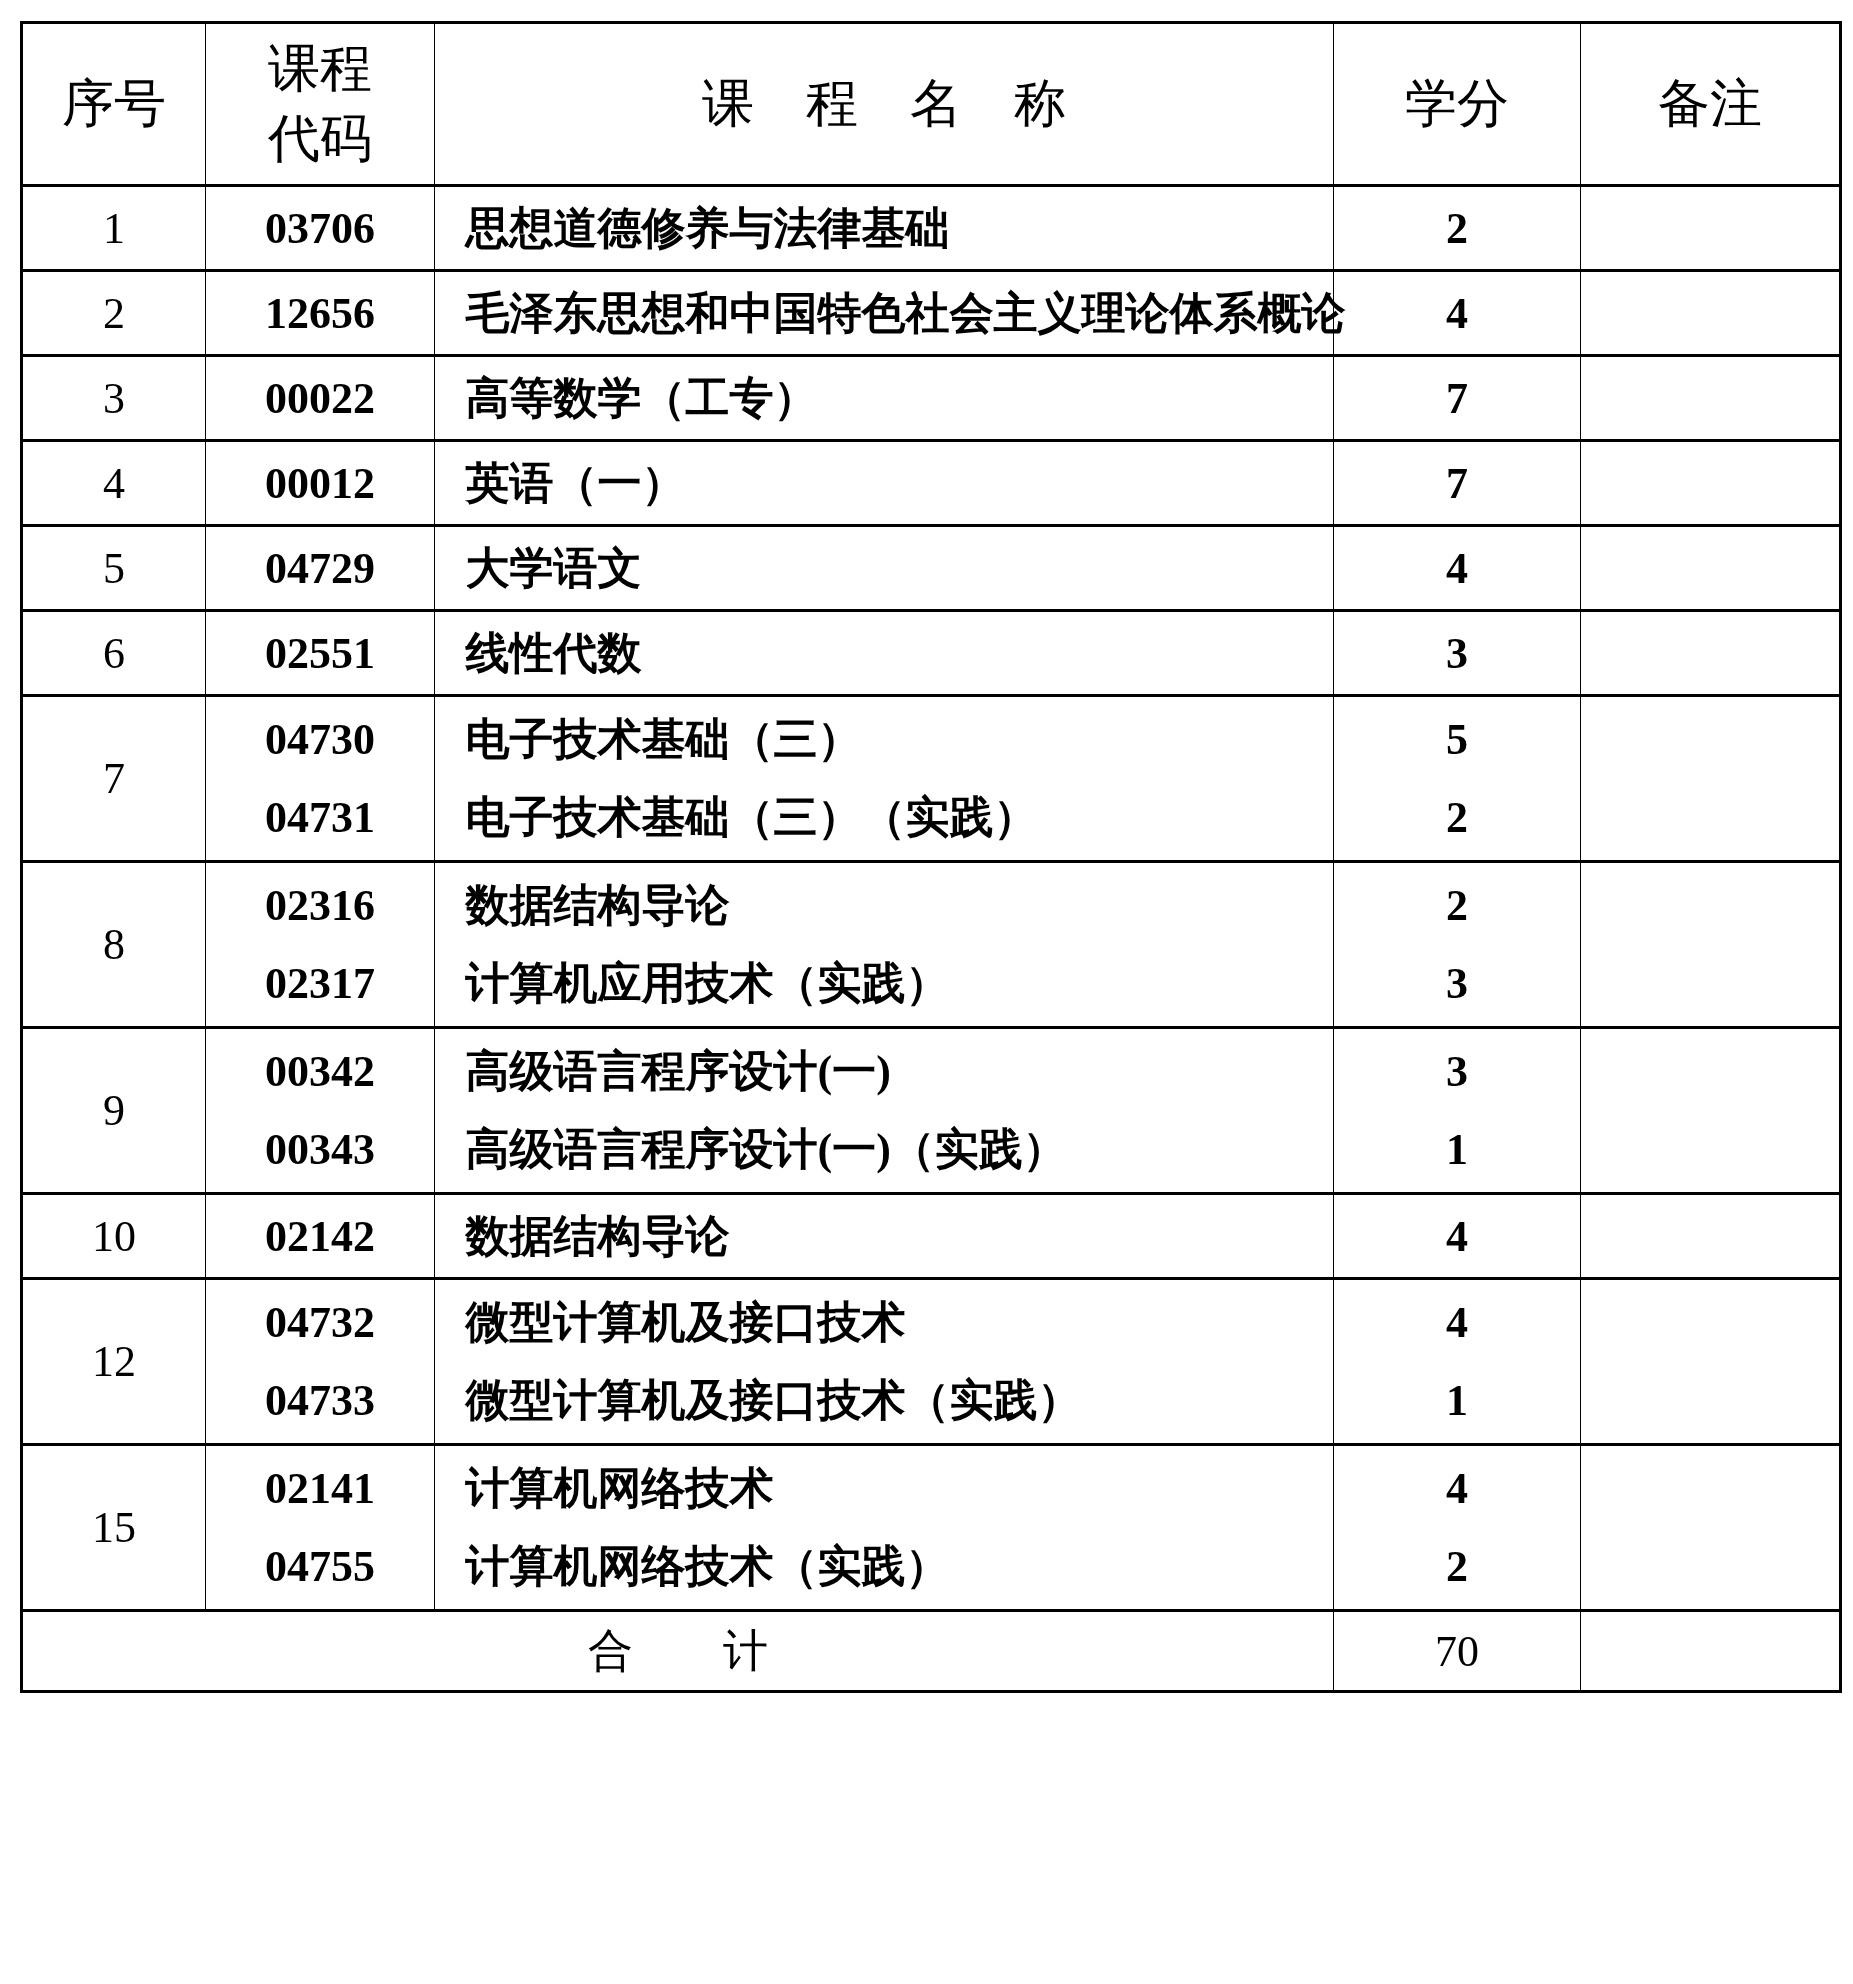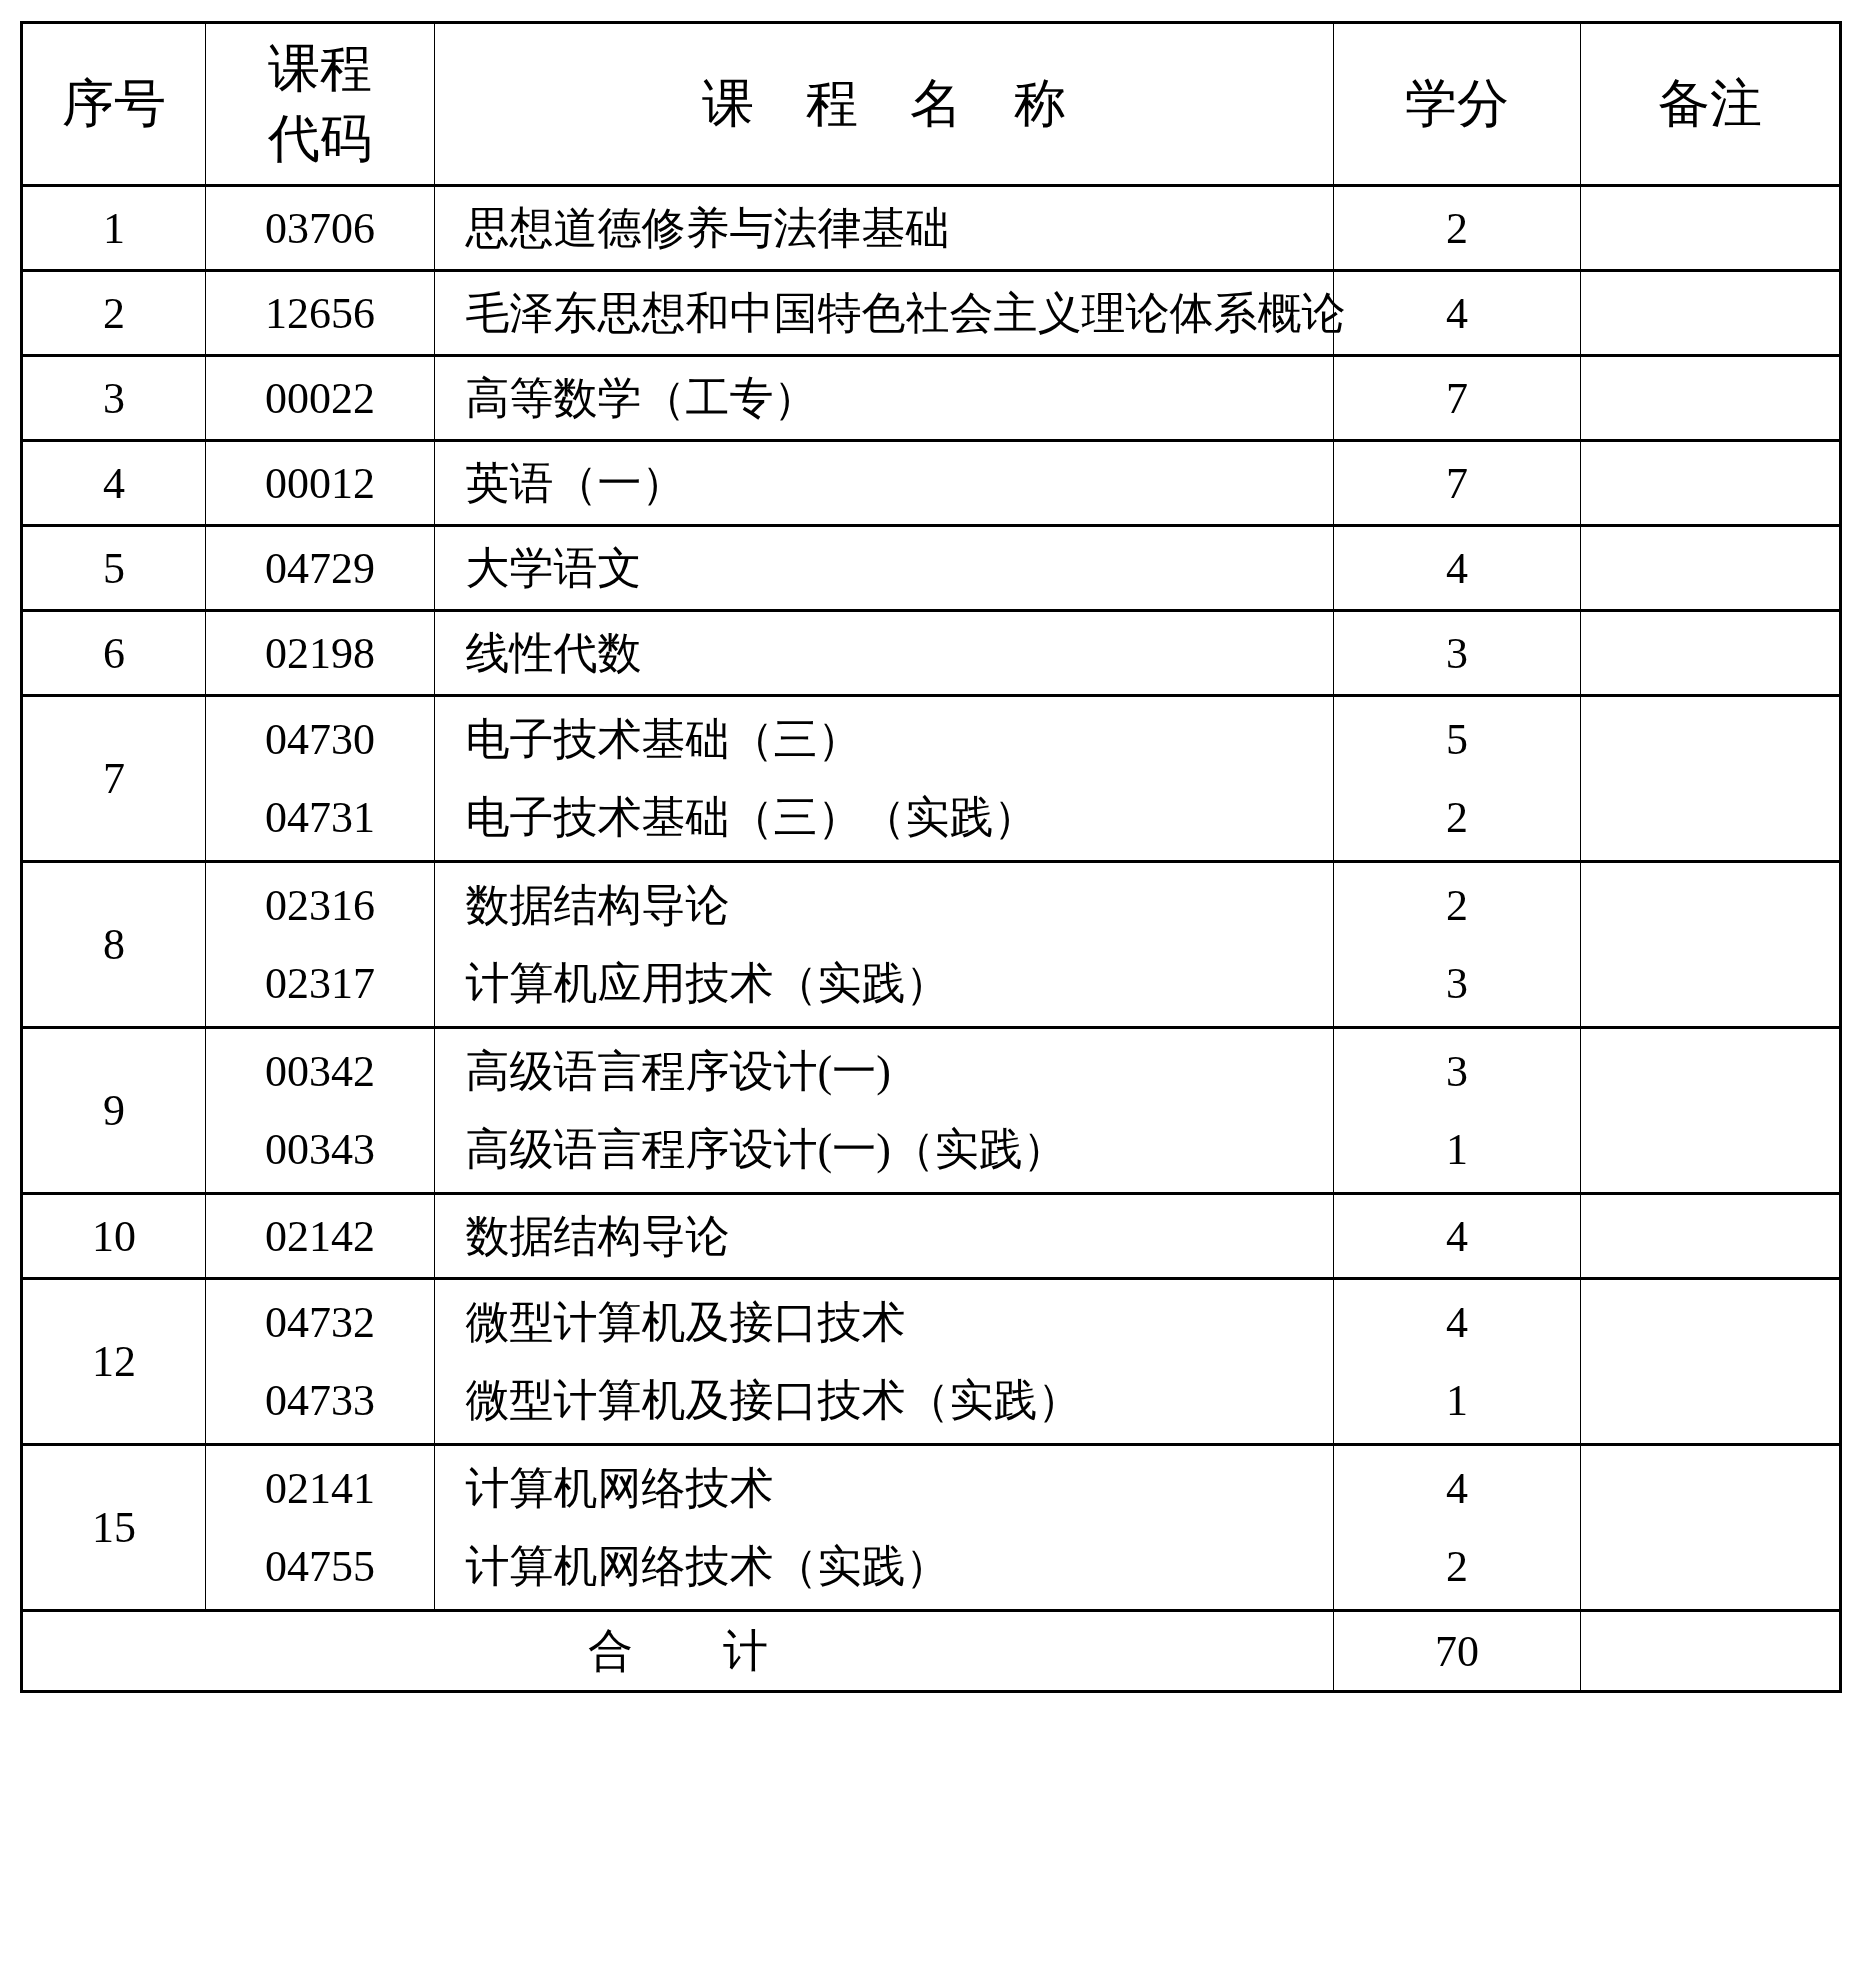--- a/index.html
+++ b/index.html
@@ -47,20 +47,21 @@
   tr.footer td { height: 78px; }
 
   td.seq {
     font-size: 44px;
     text-align: center;
   }
 
   .stack {
     display: flex;
     flex-direction: column;
+    font-weight: bold;
   }
   tr.single .stack { height: 76px; }
   tr.double .stack { height: 157px; }
   .stack > div {
     flex: 1;
     display: flex;
     align-items: center;
     font-size: 44px;
     white-space: nowrap;
   }
@@ -194,21 +195,21 @@
           <div class="stack">
             <div class="line">4</div>
           </div>
         </td>
         <td class="remark"></td>
       </tr>
       <tr class="single">
         <td class="seq">6</td>
         <td class="codes">
           <div class="stack">
-            <div class="line">02198</div>
+            <div class="line">02551</div>
           </div>
         </td>
         <td class="names">
           <div class="stack">
             <div class="line">线性代数</div>
           </div>
         </td>
         <td class="credits">
           <div class="stack">
             <div class="line">3</div>

